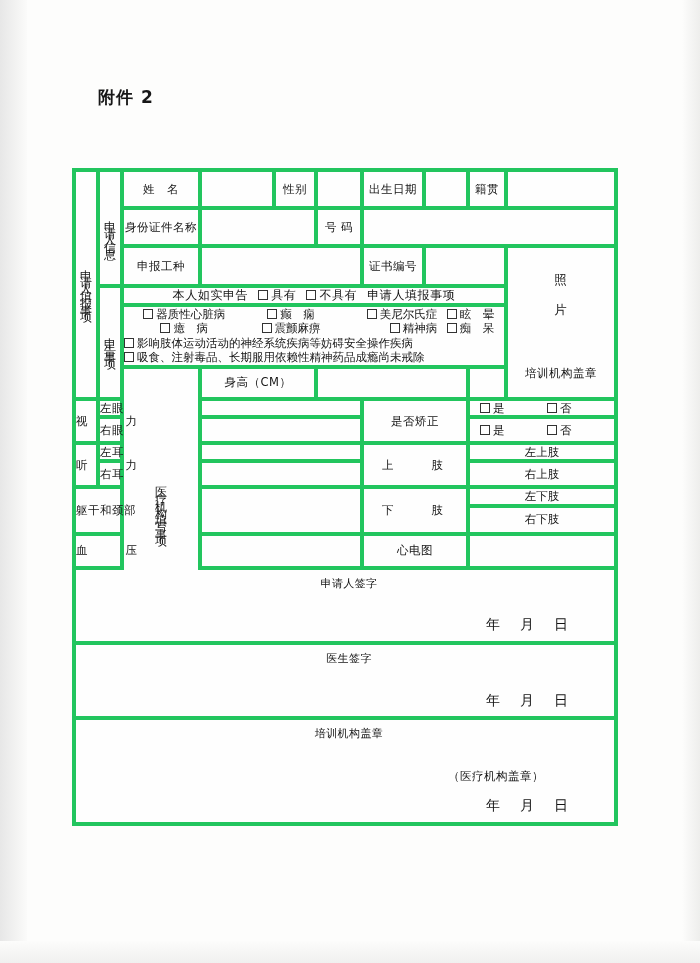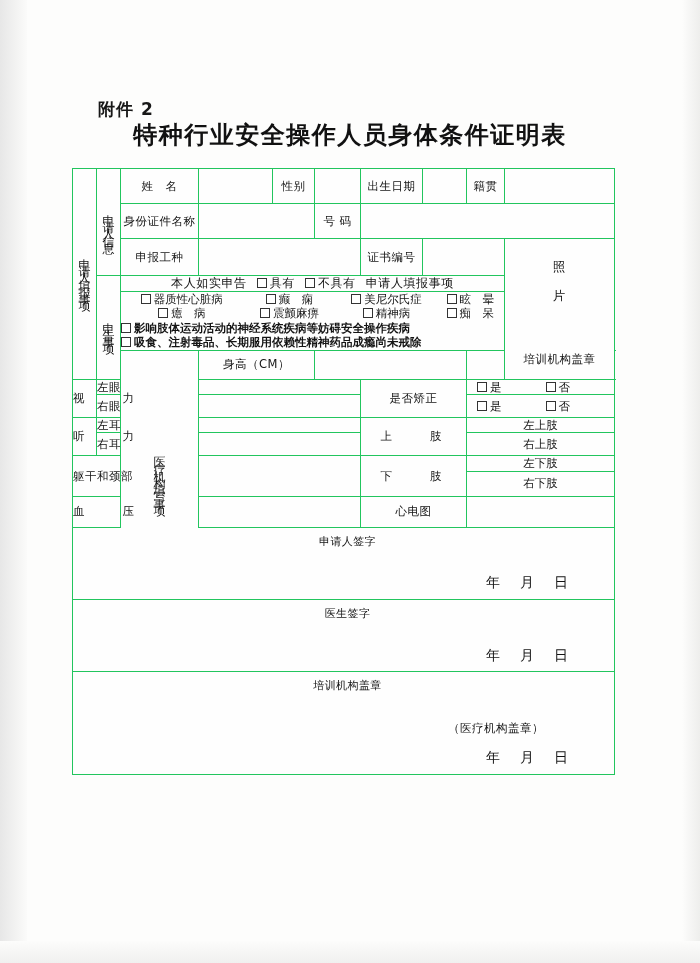--- a/index.html
+++ b/index.html
@@ -44,21 +44,20 @@
 
   
   .attach-label {
     position: absolute;
     left: 98px;
     top: 86px;
     font-size: 17px;
     font-weight: 700;
     letter-spacing: 1px;
     color: #171717;
-    margin-top: 12px;
   }
   .doc-title {
     position: absolute;
     left: 0;
     top: 119px;
     width: 700px;
     text-align: center;
     font-size: 24px;
     font-weight: 700;
     letter-spacing: 1.5px;
@@ -71,21 +70,21 @@
     position: absolute;
     left: 72px;
     top: 168px;
     width: 542px;
     border-collapse: collapse;
     table-layout: fixed;
     font-size: 11.5px;
     color: #141414;
   }
   .form td {
-    border: 1px solid #22c55e;
+    border: 4px solid #22c55e;
     padding: 0;
     vertical-align: middle;
     text-align: center;
     line-height: 1.25;
     background: #fefefe;
   }
   .lbl {
     font-size: 11.5px;
     letter-spacing: 0.5px;
     white-space: nowrap;
@@ -121,23 +120,23 @@
     padding: 4px 0 4px 6px;
     font-size: 11.5px;
     line-height: 1.62;
   }
   .disease-row {
     display: flex;
     white-space: nowrap;
   }
   .disease-row .d1 { width: 126px; }
   .disease-row .d2 { width: 98px; }
-  .disease-row .d3 { width: 104px; }
+  .disease-row .d3 { width: 104px; text-align: right; }
   .disease-row .d4 { width: 70px; }
-  .wide-item { white-space: nowrap; font-weight: bold; }
+  .wide-item { white-space: nowrap; }
   .sq {
     display: inline-block;
     width: 8px;
     height: 8px;
     border: 1px solid #333;
     margin-right: 3px;
     vertical-align: -1px;
     background: #fff;
   }
 
@@ -201,21 +200,20 @@
 </style>
 </head>
 <body>
 
 <div class="page">
   <div class="scan-edge-left"></div>
   <div class="scan-edge-right"></div>
   <div class="scan-edge-bottom"></div>
 
   <div class="attach-label">附件 2</div>
-  <div class="doc-title">特种行业安全操作人员身体条件证明表</div>
 
   <table class="form">
     <colgroup>
       <col style="width:24px">
       <col style="width:24px">
       <col style="width:78px">
       <col style="width:74px">
       <col style="width:42px">
       <col style="width:46px">
       <col style="width:62px">

